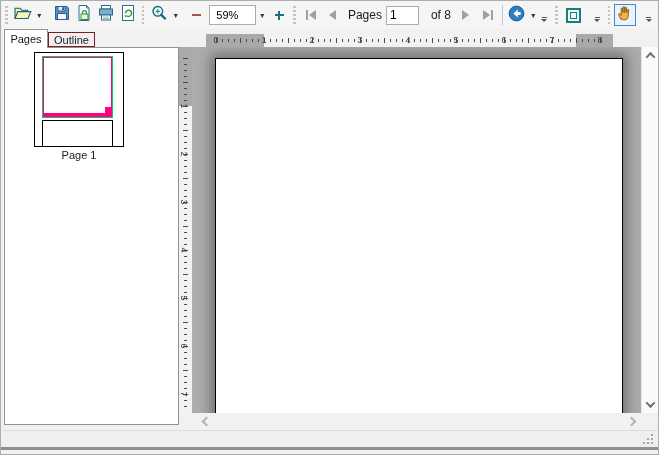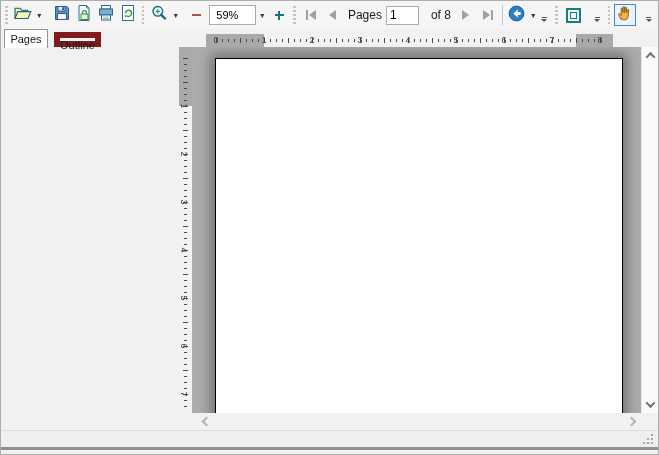--- a/index.html
+++ b/index.html
@@ -38,22 +38,22 @@
              border-color:#555 transparent transparent transparent; }
   .sq-outer { width:15px; height:15px; border:2px solid #157F7F; display:flex;
               align-items:center; justify-content:center; }
   .sq-inner { width:7px; height:7px; border:1px solid #157F7F; }
   .spacer { flex:1; }
 
   
   .tab { position:absolute; font-size:11px; color:#1a1a1a; text-align:center; cursor:default; }
   .tab-active { left:3px; top:28px; width:44px; height:19px; background:#fff;
                 border:1px solid #8E959A; border-bottom:none; padding-top:3px; z-index:3; }
-  .tab-inactive { left:53px; top:31px; width:47px; height:15px; background:#F0F0F0;
-                  border:6px solid #7f1d1d; padding-top:1px; z-index:2; }
+  .tab-inactive { left:47px; top:31px; width:47px; height:15px; background:#F0F0F0;
+                  border:1px solid #7f1d1d; padding-top:1px; z-index:2; }
   .sidepanel { position:absolute; left:3px; top:46px; width:175px; height:378px;
                background:#fff; border:1px solid #8E959A; z-index:1; }
   .thumb-page { position:absolute; left:29px; top:4px; width:90px; height:95px;
                 background:#fff; border:1px solid #000; }
   .thumb-green { position:absolute; left:7px; top:3px; width:71px; height:62px;
                  border:1px solid #00CC66; }
   .thumb-pink-inner { position:absolute; inset:0; border:1px solid #FF0080; }
   .thumb-pink-bar { position:absolute; left:0; right:0; bottom:0; height:4px; background:#FF0080; }
   .thumb-pink-handle { position:absolute; right:0; bottom:3px; width:7px; height:7px; background:#FF0080; }
   .thumb-black { position:absolute; left:7px; top:67px; width:71px; height:27px; border:1px solid #000; }
@@ -264,20 +264,31 @@
     </div>
     <div class="ovf" style="margin-left:7px;margin-right:3px">
       <span class="ovf-line"></span>
       <span class="ovf-tri"></span>
     </div>
   </div>
 
   <div class="tab tab-active">Pages</div>
   <div class="tab tab-inactive">Outline</div>
 
+  <div class="sidepanel">
+    <div class="thumb-page">
+      <div class="thumb-green">
+        <div class="thumb-pink-inner"></div>
+        <div class="thumb-pink-bar"></div>
+        <div class="thumb-pink-handle"></div>
+      </div>
+      <div class="thumb-black"></div>
+    </div>
+    <div class="thumb-caption">Page 1</div>
+  </div>
 
   <div class="hruler">
     <div class="dark-l"></div>
     <div class="dark-r"></div>
     <div class="hticks-minor"></div>
     <div class="hticks-half"></div>
     <span class="num" style="left:10px">0</span>
     <span class="num" style="left:58px">1</span>
     <span class="num" style="left:106px">2</span>
     <span class="num" style="left:154px">3</span>

